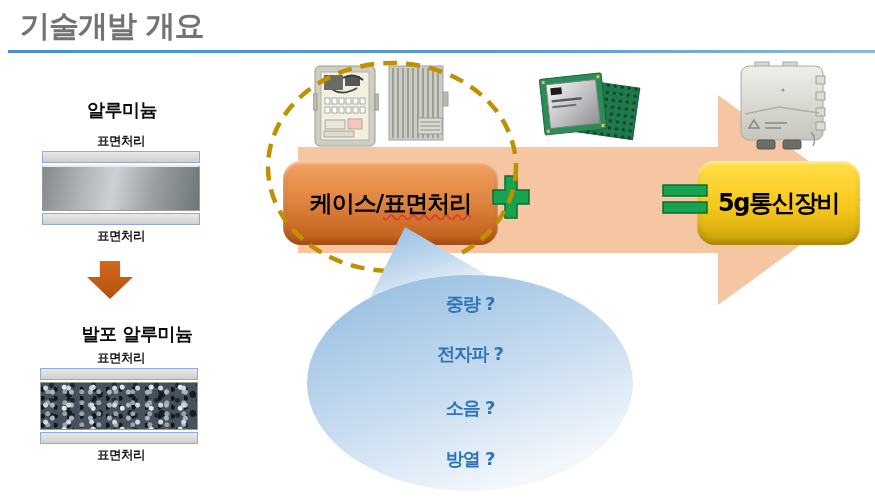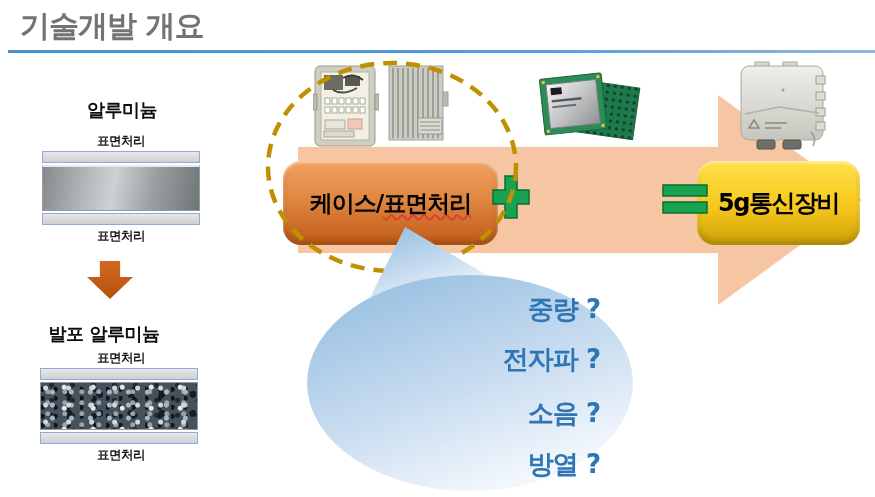--- a/index.html
+++ b/index.html
@@ -39,43 +39,43 @@
     font-weight:bold; color:#000; box-shadow:inset 0 2px 3px rgba(255,255,255,.55), inset 0 -4px 6px rgba(0,0,0,.18); }
   .box-case { left:283px; width:215px; font-size:23px; letter-spacing:-1px;
     background:linear-gradient(#f2a263 0%,#e08741 45%,#bf5a17 100%); }
   .box-module { left:522px; width:160px; font-size:23px;
     background:linear-gradient(#c9c9c9 0%,#b0b0b0 45%,#878787 100%); }
   .box-result { left:697px; width:163px; font-size:24px; letter-spacing:-1.5px;
     background:linear-gradient(#ffe049 0%,#f7c71c 55%,#c9a107 100%);text-align:center; }
   .misspell { text-decoration:underline; text-decoration-style:wavy; text-decoration-color:#e03c31; text-decoration-thickness:2px; text-underline-offset:3px; }
 
   
-  .bubble-q { position:absolute; left:340px; width:260px; text-align:right;
-    font-size:26px; font-weight:bold; color:#2e75b6; letter-spacing:-1px; }
+  .bubble-q { position:absolute; left:340px; width:260px; text-align:center;
+    font-size:18px; font-weight:bold; color:#2e75b6; letter-spacing:-1px; }
 
   .abs { position:absolute; }
 </style>
 </head>
 <body>
 
 <div id="canvas">
 
   <div class="page-title">기술개발 개요</div>
   <div class="title-rule"></div>
 
   <div class="mat-label" style="left:22px; top:98px;">알루미늄</div>
   <div class="surf-label" style="left:21px; top:133px;">표면처리</div>
   <div class="surf-bar" style="left:42px; top:151px;"></div>
   <div class="metal-plate"></div>
   <div class="surf-bar" style="left:42px; top:213px;"></div>
   <div class="surf-label" style="left:21px; top:228px;">표면처리</div>
 
   <div class="down-arrow"></div>
 
-  <div class="mat-label" style="left:4px; top:322px;">발포 알루미늄</div>
+  <div class="mat-label" style="left:37px; top:322px;">발포 알루미늄</div>
   <div class="surf-label" style="left:21px; top:350px;">표면처리</div>
   <div class="surf-bar" style="left:40px; top:368px;"></div>
   <div class="foam-plate"></div>
   <div class="surf-bar" style="left:40px; top:432px;"></div>
   <div class="surf-label" style="left:21px; top:447px;">표면처리</div>
 
   <svg class="abs" style="left:295px; top:90px;" width="575" height="220" viewBox="295 90 575 220">
     <polygon points="298,147 718,147 718,95 862,200 718,305 718,253 298,253" fill="#F6C6A2"></polygon>
   </svg>
 

